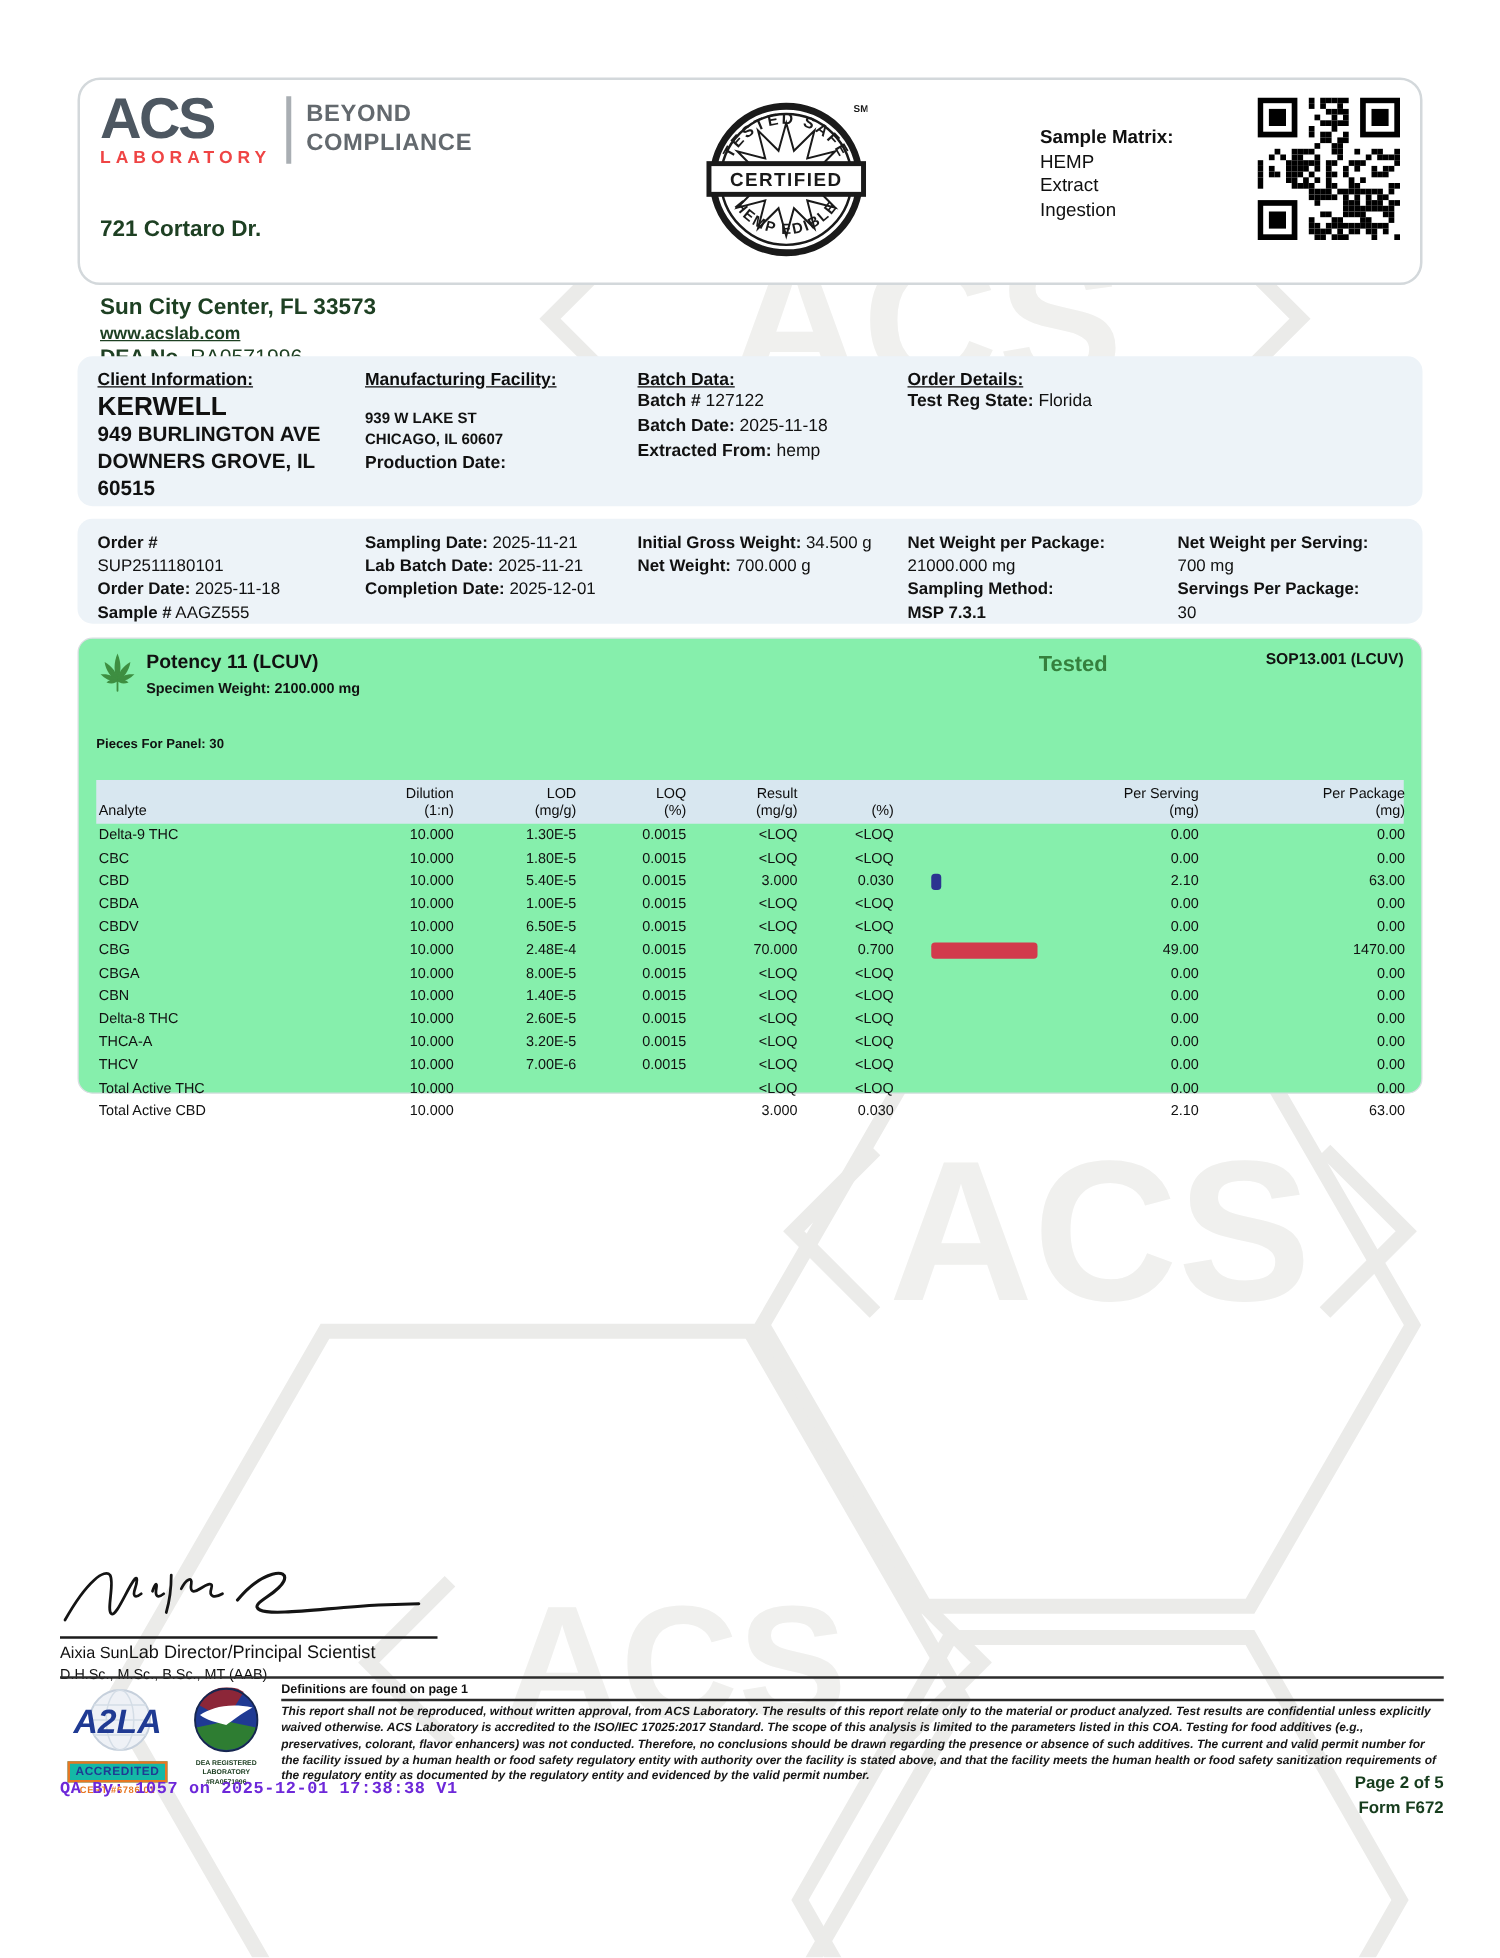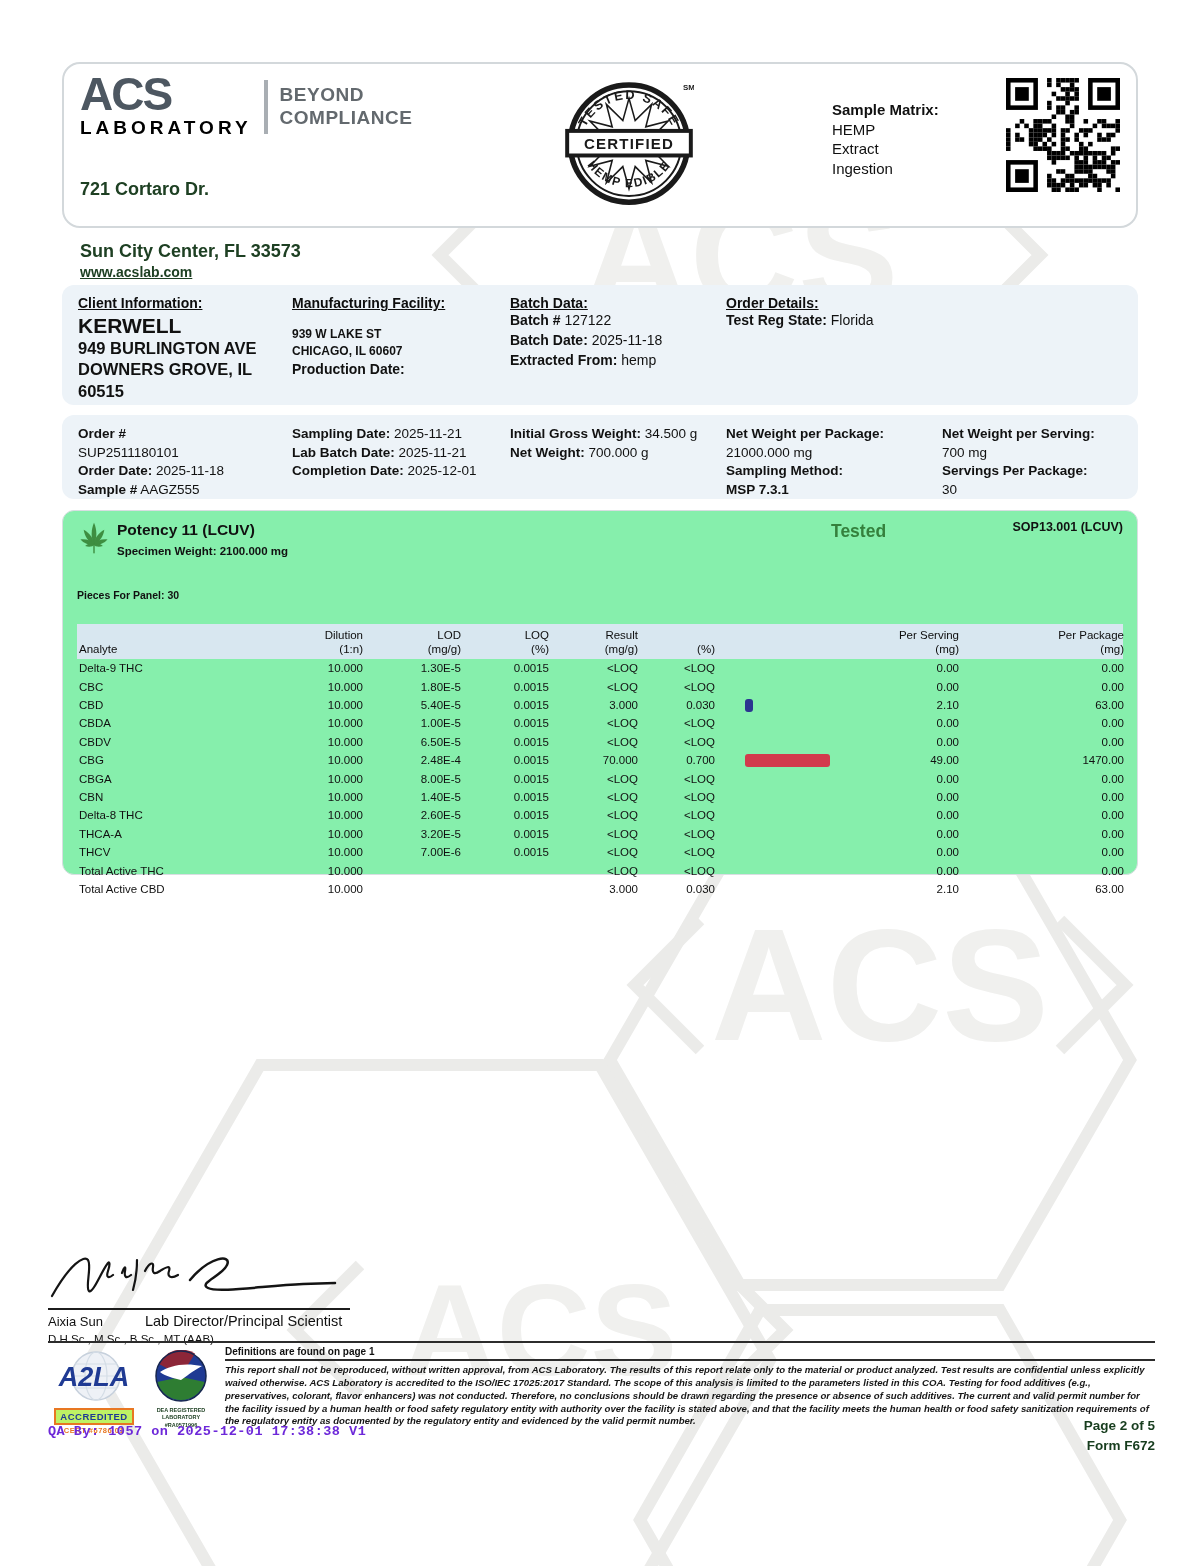--- a/index.html
+++ b/index.html
@@ -8,21 +8,21 @@
   .page { position:relative; width:1200px; height:1566px; margin:0 auto; background:#fff; overflow:hidden; }
   .layer { position:absolute; z-index:1; }
   #watermarks { position:absolute; inset:0; z-index:0; }
 
   
   .header-card { top:62px; left:62px; width:1076px; height:166px; background:#fff;
     border:2px solid #d3d8db; border-radius:18px; padding:10px 16px; display:flex; }
   .brand-col { width:345px; }
   .brand-row { display:flex; align-items:center; gap:12px; }
   .brand-acs { font-size:46px; font-weight:800; letter-spacing:-2px; color:#4d5761; line-height:0.9; }
-  .brand-lab { font-size:19px; font-weight:700; letter-spacing:4px; color:#000000; margin-top:2px; }
+  .brand-lab { font-size:14px; font-weight:700; letter-spacing:4px; color:#ef4444; margin-top:2px; }
   .brand-div { width:4px; height:54px; background:#a9aeb3; }
   .brand-tag { font-size:19px; font-weight:600; color:#63696e; line-height:1.18; letter-spacing:0.5px; }
   .addr { margin-top:9px; color:#1e4023; }
   .addr-line { font-size:18px; font-weight:700; line-height:1.22;margin-top:40px; }
   .addr-web { font-size:14px; font-weight:700; text-decoration:underline; line-height:1.35; color:#1e4023; }
   .addr-kv { font-size:17px; line-height:1.22; }
   .addr-kv b { font-weight:700; }
   .seal-wrap { flex:1; display:flex; justify-content:center; }
   .seal { width:130px; height:136px; margin-top:0px; }
   .matrix-col { width:160px; text-align:left; padding-top:26px; font-size:15px; line-height:1.3; color:#101010; }
@@ -65,31 +65,31 @@
   .cell { font-size:11.5px; white-space:nowrap; }
   .num { text-align:right; }
   .t-body .t-row { height:18.4px; }
   .analyte { padding-left:2px; }
   .bar-cell { padding-left:14px; }
   .bar { display:inline-block; height:13px; width:0; border-radius:3px; visibility:hidden; vertical-align:middle; }
 
   
   .sig-block { top:1250px; left:48px; width:460px; }
   .sig-underline { width:302px; border-bottom:2.5px solid #1c1c1c; padding-bottom:2px; }
-  .sig-names { display:flex; gap:42px; align-items:baseline; margin-top:3px; }
+  .sig-names { display:flex; align-items:baseline; margin-top:3px; }
   .sig-name { font-size:13px; }
   .sig-title { font-size:14.5px; }
   .sig-creds { font-size:11.5px; margin-top:4px; }
   .footer-rule { top:1341px; left:48px; width:1107px; border-top:2px solid #2c2c2c; }
   .defs-block { top:1345px; left:225px; width:930px; }
   .defs-head { font-size:10px; font-weight:700; padding:1px 0 2px 0; border-bottom:2px solid #2c2c2c; }
   .disclaimer { font-size:9.6px; font-style:italic; font-weight:600; line-height:1.34; margin-top:3px; color:#161616; }
   .logos { top:1350px; left:50px; width:175px; display:flex; gap:12px; align-items:flex-start; }
   .a2la { width:88px; text-align:center; position:relative; }
-  .a2la-box { display:inline-block; border:2px solid #e87722; color:#1f3a93; font-weight:800; font-size:9.5px; padding:1px 4px; letter-spacing:0.5px; background:#bef264; margin-top:-12px; position:relative; }
+  .a2la-box { display:inline-block; border:2px solid #e87722; color:#1f3a93; font-weight:800; font-size:9.5px; padding:1px 4px; letter-spacing:0.5px; background:#14b8a6; margin-top:-12px; position:relative; }
   .a2la-cert { color:#e87722; font-size:7.5px; font-weight:700; margin-top:1px; letter-spacing:0.5px; }
   .dea-logo { width:62px; text-align:center; }
   .dea-cap { font-size:5.5px; color:#1e4023; font-weight:700; line-height:1.3; margin-top:1px; }
   .qa-line { top:1424px; left:48px; font-family:"Liberation Mono", monospace; font-size:13.5px; font-weight:700; color:#6d28d9; letter-spacing:0.5px; }
   .page-info { top:1416px; right:45px; text-align:right; color:#173d1e; font-weight:700; font-size:13.5px; line-height:1.45; }
 </style>
 </head>
 <body>
 
 <div class="page">

